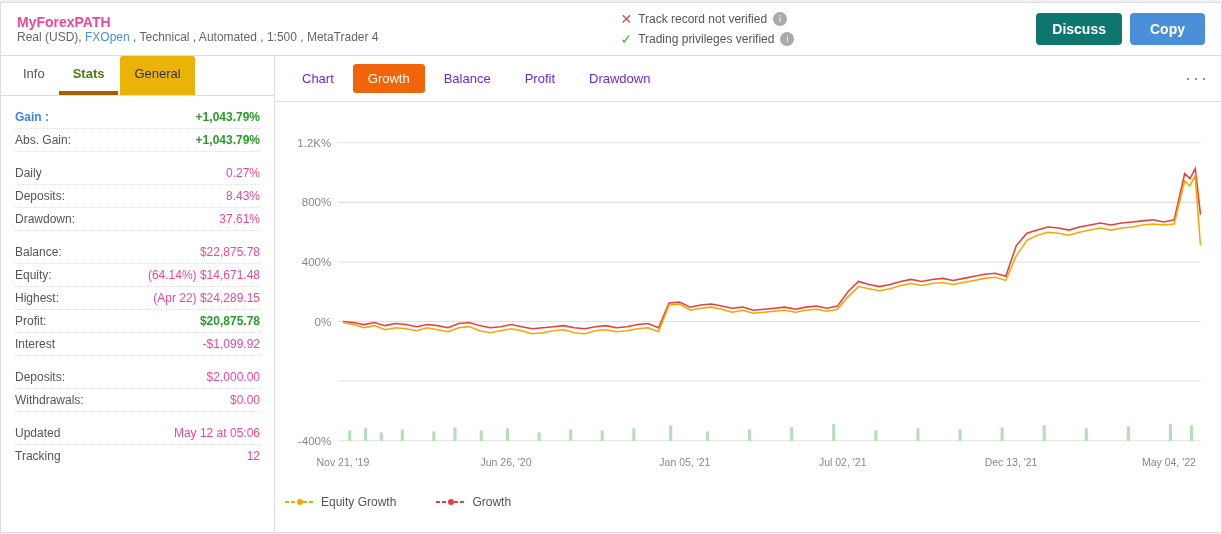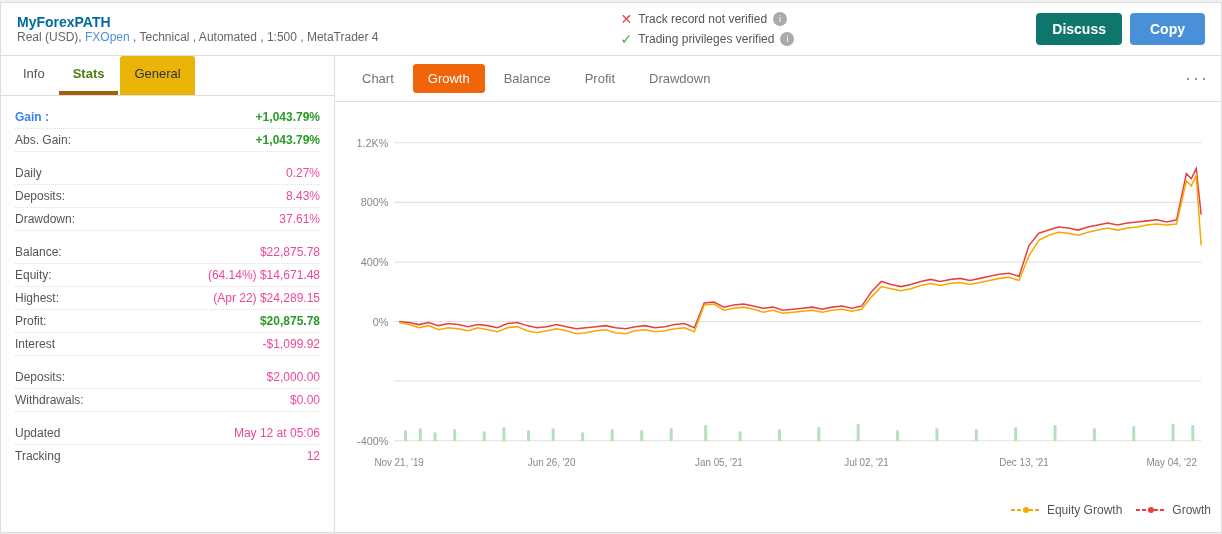--- a/index.html
+++ b/index.html
@@ -1,63 +1,63 @@
 <!DOCTYPE html>
 <html><head>
   <meta charset="utf-8">
   <style>
     * { box-sizing: border-box; margin: 0; padding: 0; }
     body { font-family: Arial, sans-serif; font-size: 13px; background: #f0f0f0; display: flex; justify-content: center; align-items: center; min-height: 100vh; }
     .container { width: 1222px; background: #fff; border: 1px solid #ddd; }
     
     
     .header { display: flex; align-items: center; justify-content: space-between; padding: 8px 16px; border-bottom: 1px solid #ddd; background: #fff; }
-    .header-left .title { font-weight: bold; font-size: 14px; color: #0369a1; }
+    .header-left .title { font-weight: bold; font-size: 14px; color: #ec4899; }
     .header-left .subtitle { font-size: 12px; color: #666; }
     .header-left .subtitle a { color: #4a90d9; text-decoration: none; }
     .header-center { display: flex; flex-direction: column; gap: 4px; }
     .header-center .row { display: flex; align-items: center; gap: 6px; font-size: 12px; color: #555; }
     .cross-icon { color: #e44; font-size: 14px; }
     .check-icon { color: #4a4; font-size: 14px; }
     .info-circle { display: inline-block; width: 14px; height: 14px; border-radius: 50%; background: #aaa; color: #fff; font-size: 9px; text-align: center; line-height: 14px; cursor: pointer; }
     .header-right { display: flex; gap: 8px; }
     .btn-discuss { background: #0f766e; color: #fff; border: none; padding: 8px 16px; border-radius: 4px; cursor: pointer; font-size: 14px; font-weight: bold; }
     .btn-copy { background: #4a90d9; color: #fff; border: none; padding: 8px 20px; border-radius: 4px; cursor: pointer; font-size: 14px; font-weight: bold; }
     
     
     .main { display: flex; }
     
     
-    .left-panel { width: 334px; border-right: 1px solid #ddd; padding: 0; }
+    .left-panel { width: 274px; border-right: 1px solid #ddd; padding: 0; }
     .tabs-row { display: flex; border-bottom: 1px solid #ddd; padding: 0 8px; }
     .tab { padding: 10px 14px; cursor: pointer; font-size: 13px; color: #555; border-bottom: 2px solid transparent; }
     .tab.active { color: #4d7c0f; border-bottom: 4px solid #a16207; font-weight: bold; }
     .tab.general { background: #eab308; border-radius: 3px 3px 0 0; color: #333; margin-left: 2px; }
     
     .stats-panel { padding: 10px 14px; }
     .stat-row { display: flex; justify-content: space-between; align-items: center; padding: 4px 0; border-bottom: 1px dotted #e0e0e0; }
     .stat-row.no-border { border-bottom: none; }
     .stat-label { color: #555; font-size: 12px; }
     .stat-label.bold { font-weight: bold; color: #3b82f6; }
     .stat-value { color: #ec4899; font-size: 12px; text-align: right; }
     .stat-value.green { color: #2a9a2a; font-weight: bold; }
     .spacer { height: 10px; }
     
     
     .right-panel { flex: 1; padding: 0; }
     .chart-tabs-row { display: flex; align-items: center; justify-content: space-between; padding: 8px 12px; border-bottom: 1px solid #ddd; }
     .chart-tabs { display: flex; gap: 4px; }
-    .chart-tab { padding: 6px 14px; cursor: pointer; font-size: 13px; color: #737373; border: 1px solid transparent; border-radius: 3px; }
+    .chart-tab { padding: 6px 14px; cursor: pointer; font-size: 13px; color: #6d28d9; border: 1px solid transparent; border-radius: 3px; }
     .chart-tab.active { background: #f0640a; color: #fff; border-color: #f0640a; }
     .more-dots { cursor: pointer; color: #888; font-size: 18px; letter-spacing: 2px; }
     
     
     .chart-area { padding: 10px; position: relative; height: 430px; }
     .chart-svg { width: 100%; height: 380px; }
-    .chart-legend { display: flex; justify-content: flex-end; gap: 14px; margin-top: 8px; }
+    .chart-legend { display: flex; justify-content: flex-start; gap: 40px; }
     .legend-item { display: flex; align-items: center; gap: 6px; font-size: 12px; color: #555; }
   </style>
 </head>
 <body>
 
 <div class="container">
 
   <div class="header">
     <div class="header-left">
       <div class="title">MyForexPATH</div>

